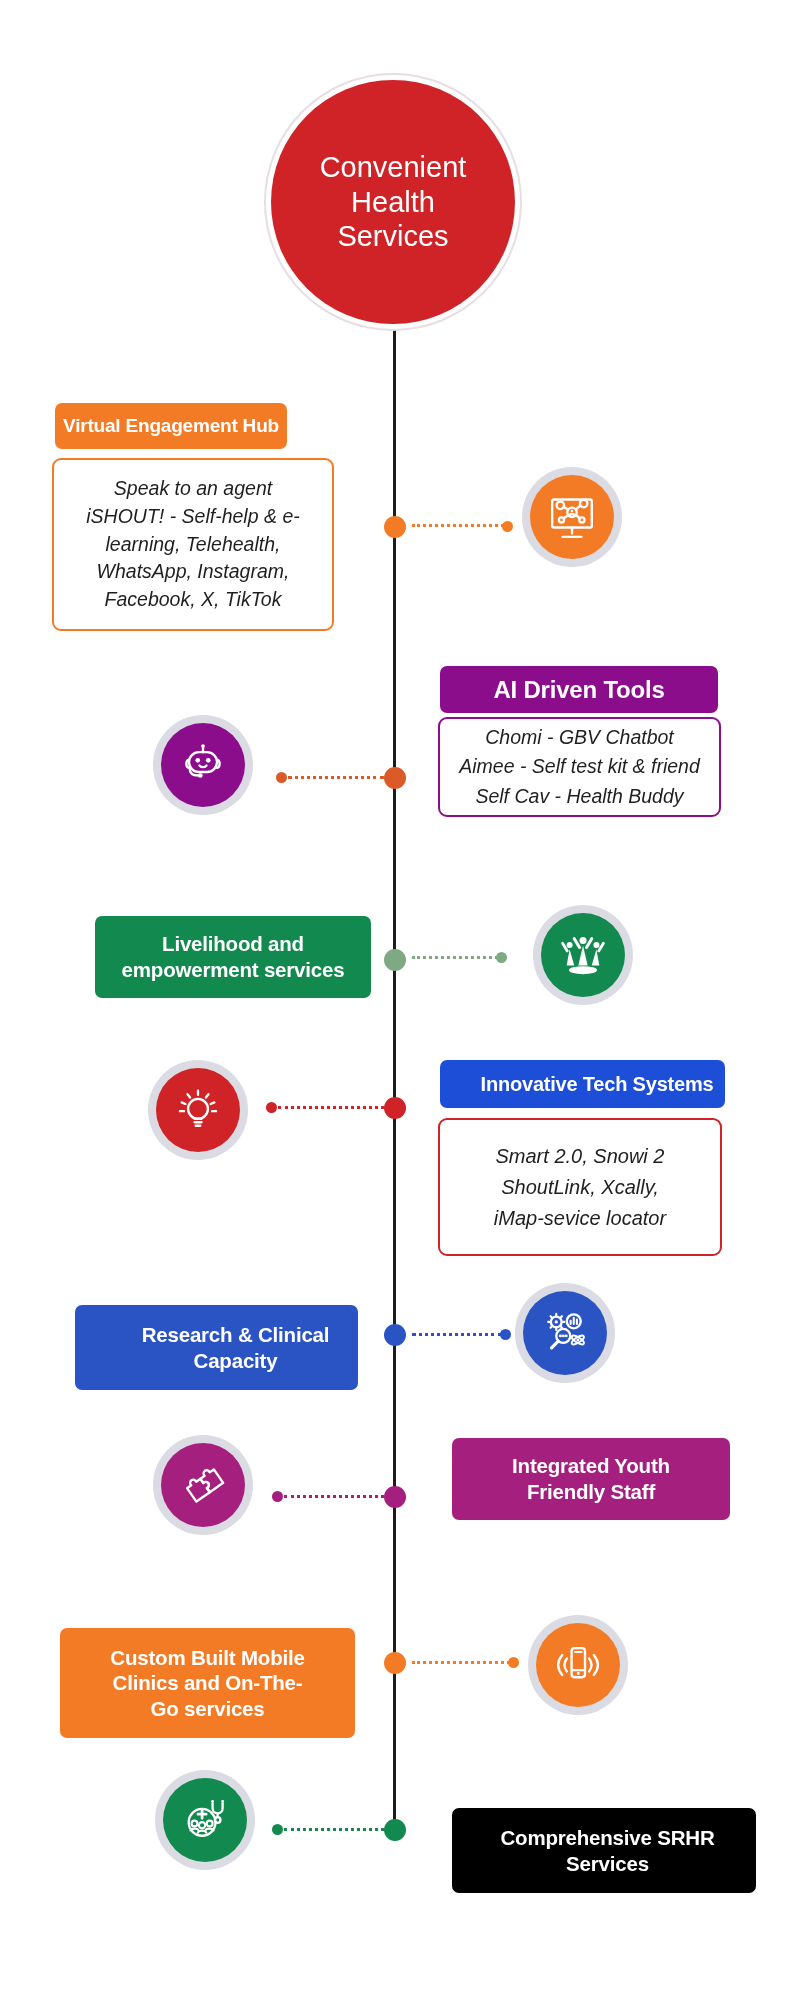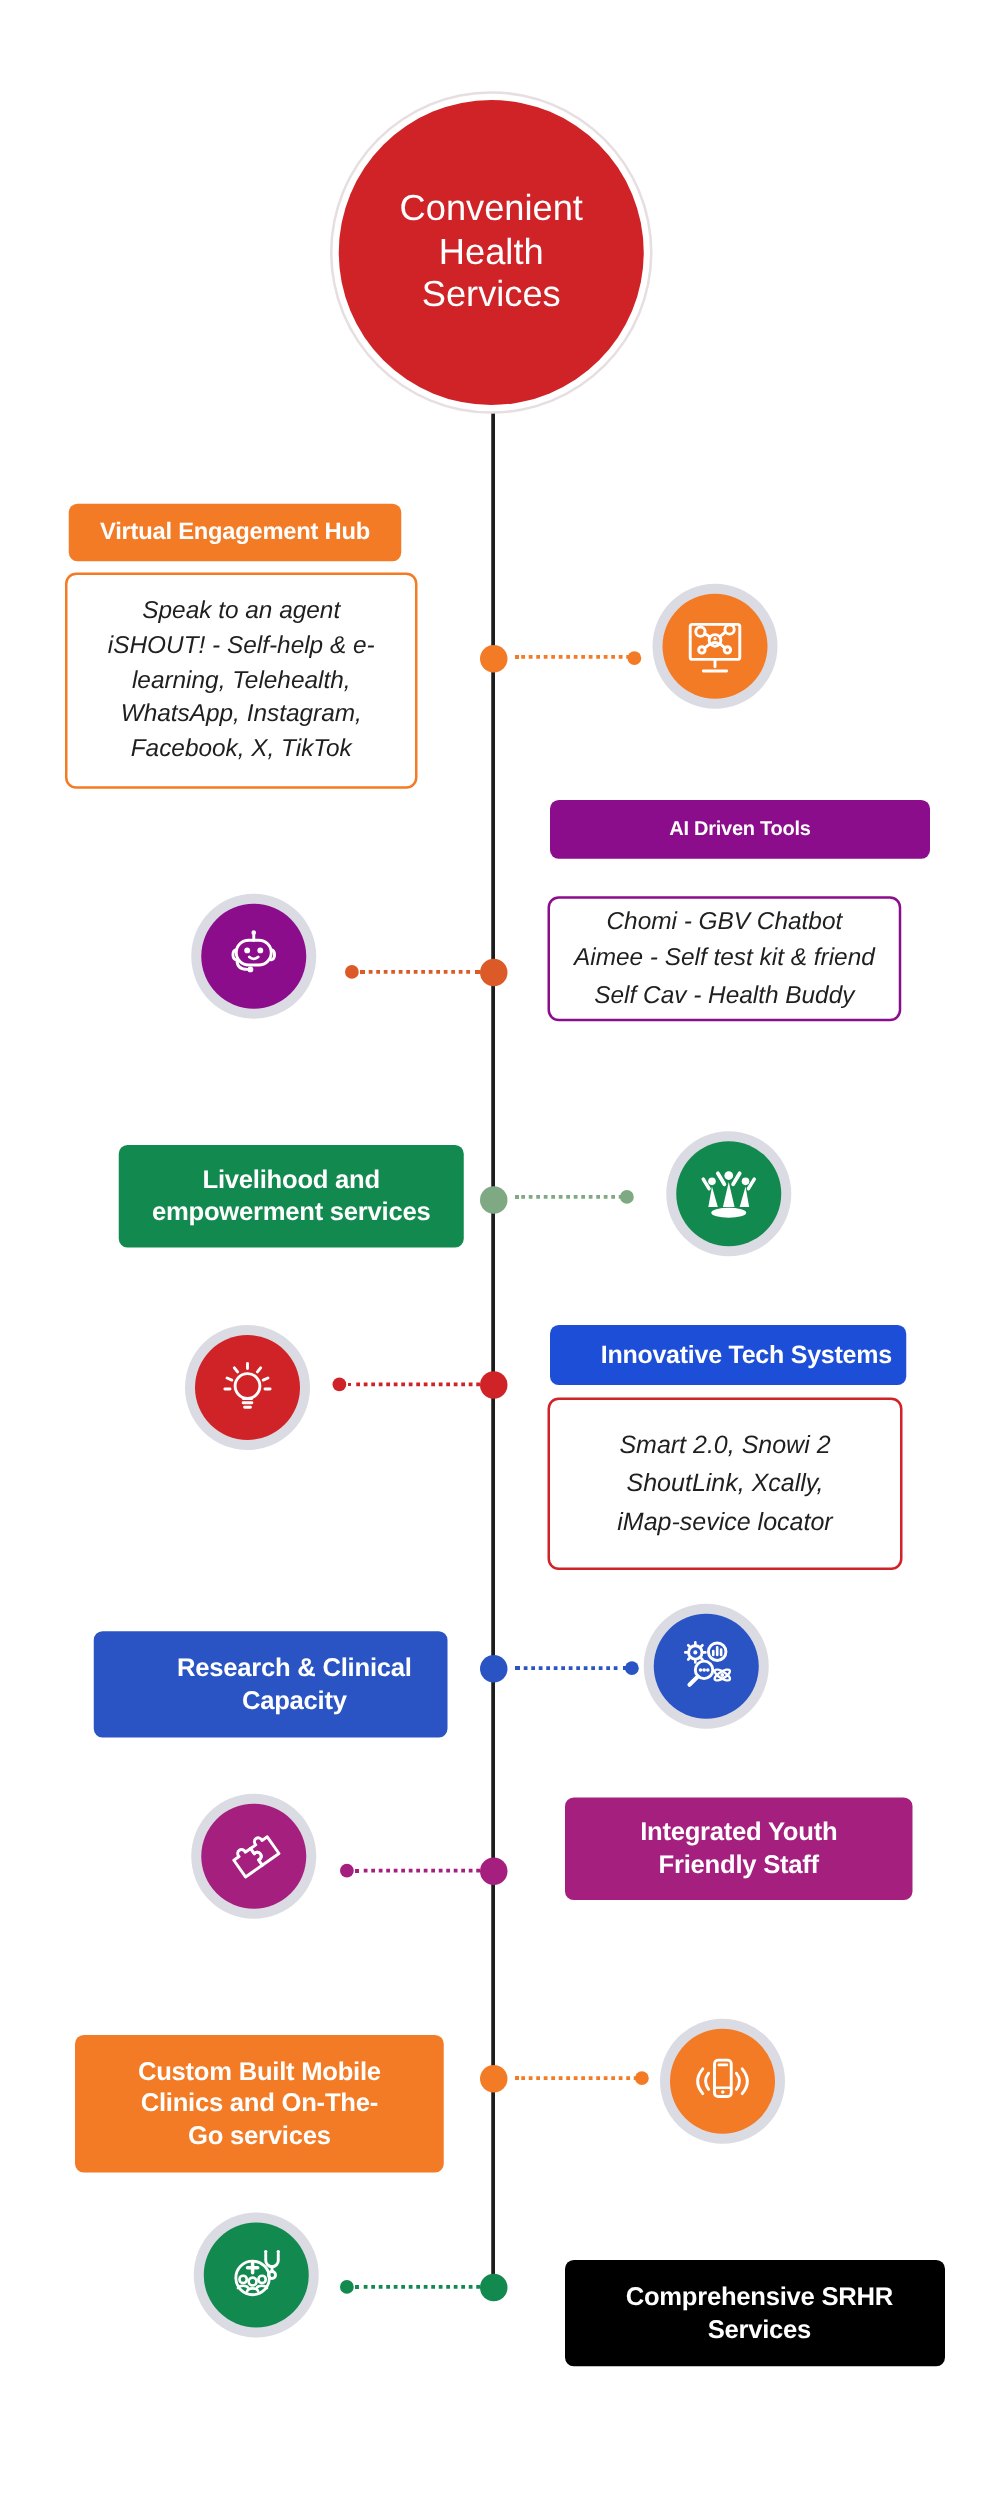--- a/index.html
+++ b/index.html
@@ -30,21 +30,21 @@
 
 <div id="canvas">
 
   <div id="spine" style="background-color: rgb(28, 28, 28);"></div>
 
   <div id="title-circle" style="background-color: rgb(208, 35, 39);">Convenient
 Health
 Services</div>
 
   <div>
-    <div class="label-box" style="left: 55px; top: 403px; width: 266px; height: 46px; font-size: 19px; background-color: rgb(244, 123, 37);">Virtual Engagement Hub</div>
+    <div class="label-box" style="left: 55px; top: 403px; width: 232px; height: 46px; font-size: 19px; background-color: rgb(244, 123, 37);">Virtual Engagement Hub</div>
     <div class="body-box" style="left: 52px; top: 458px; width: 282px; height: 173px; font-size: 19.5px; line-height: 1.42; border-color: rgb(244, 123, 37); color: rgb(31, 31, 31);">Speak to an agent
 iSHOUT! - Self-help &amp; e-
 learning, Telehealth,
 WhatsApp, Instagram,
 Facebook, X, TikTok</div>
     <div class="spine-node" style="left: 384px; top: 516px; background-color: rgb(244, 123, 37);"></div>
     <div class="dot-line" style="left: 412px; top: 524px; width: 92px; border-top-color: rgb(244, 123, 37);"></div>
     <div class="end-dot" style="left: 502px; top: 521px; background-color: rgb(244, 123, 37);"></div>
     <div class="icon-badge" style="left: 522px; top: 467px; background-color: rgb(219, 219, 227);">
       <div class="icon-inner" style="background-color: rgb(244, 123, 37);">
@@ -58,21 +58,21 @@
           <circle cx="34" cy="12.5" r="3.2"></circle>
           <circle cx="15" cy="26.5" r="2.2"></circle>
           <circle cx="32.5" cy="26.5" r="2.2"></circle>
           <path d="M20.6 17.6l-3.8-2.3M27.6 17.3l3.5-3M20.7 22.4l-3.7 2.7M27.7 22.5l3 2.6"></path>
         </svg>
       </div>
     </div>
   </div>
 
   <div>
-    <div class="label-box" style="left: 440px; top: 640px; width: 304px; height: 47px; font-size: 16px; background-color: rgb(140, 13, 140);">AI Driven Tools</div>
+    <div class="label-box" style="left: 440px; top: 666px; width: 278px; height: 47px; font-size: 24px; background-color: rgb(140, 13, 140);">AI Driven Tools</div>
     <div class="body-box" style="left: 438px; top: 717px; width: 283px; height: 100px; font-size: 19.5px; line-height: 1.5; border-color: rgb(140, 13, 140); color: rgb(31, 31, 31);">Chomi - GBV Chatbot
 Aimee - Self test kit &amp; friend
 Self Cav - Health Buddy</div>
     <div class="spine-node" style="left: 384px; top: 767px; background-color: rgb(219, 90, 40);"></div>
     <div class="dot-line" style="left: 288px; top: 776px; width: 96px; border-top-color: rgb(219, 90, 40);"></div>
     <div class="end-dot" style="left: 276px; top: 772px; background-color: rgb(219, 90, 40);"></div>
     <div class="icon-badge" style="left: 153px; top: 715px; background-color: rgb(219, 219, 227);">
       <div class="icon-inner" style="background-color: rgb(140, 13, 140);">
         <svg viewBox="0 0 48 48">
           <path d="M24 9.5v3.5"></path>

